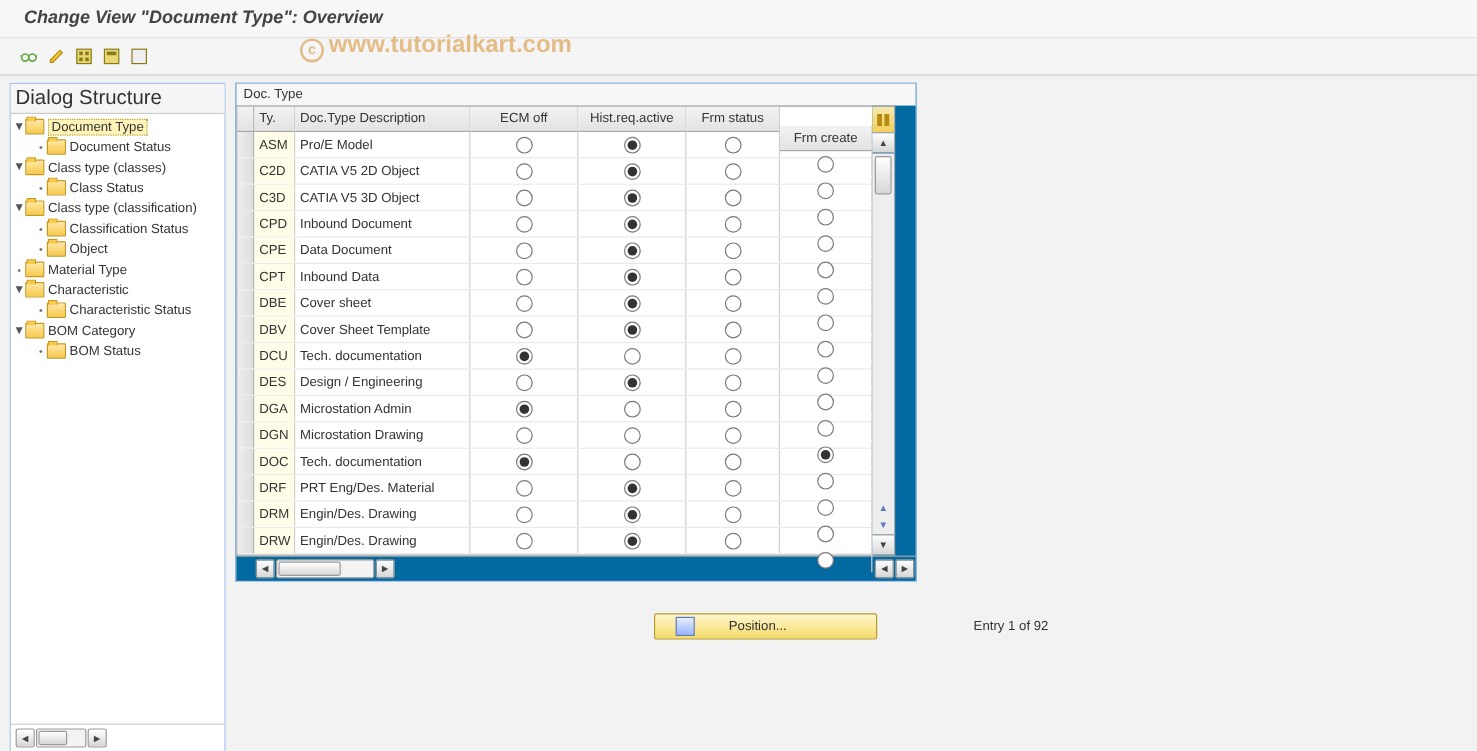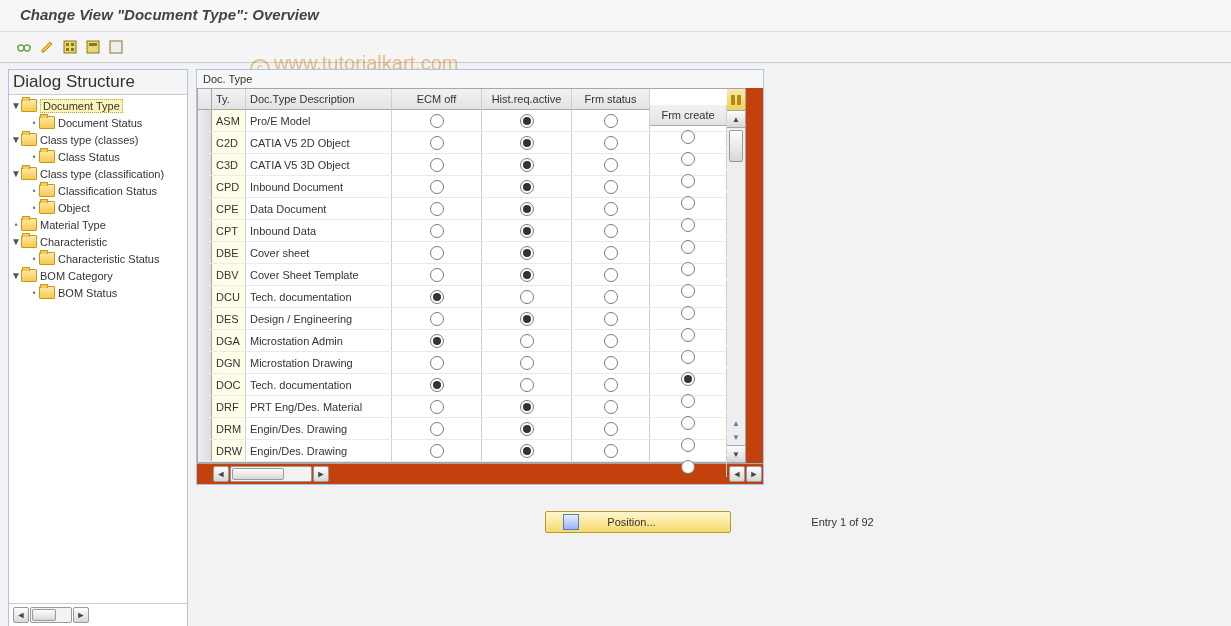--- a/index.html
+++ b/index.html
@@ -41,25 +41,25 @@
     border: 1px solid transparent;
     display: inline-flex;
     align-items: center;
     justify-content: center;
     cursor: pointer;
     border-radius: 2px;
   }
   
   .watermark {
     position: absolute;
-    top: 52px;
+    top: 26px;
     left: 250px;
     color: rgba(210, 120, 0, 0.45);
     font-size: 20px;
-    font-weight: 400;
+    font-weight: 700;
     pointer-events: none;
   }
   .watermark .wm-c {
     display:inline-block;
     width:16px; height:16px;
     border:2px solid rgba(210,120,0,0.45);
     border-radius:50%;
     line-height:14px; text-align:center;
     font-size:12px; vertical-align: -2px;
     margin-right:4px;
@@ -178,21 +178,21 @@
   }
 
   
   .table-area {
     flex: 1;
     position: relative;
   }
   .table-panel {
     width: 566px;
     border: 1px solid #a9c4e8;
-    background: #c2410c;
+    background: #0369a1;
     position: relative;
   }
   .panel-title {
     font-size: 11px;
     padding: 3px 6px;
     background: #f7f7f7;
   }
   .grid-wrap {
     position: relative;
     display: flex;

